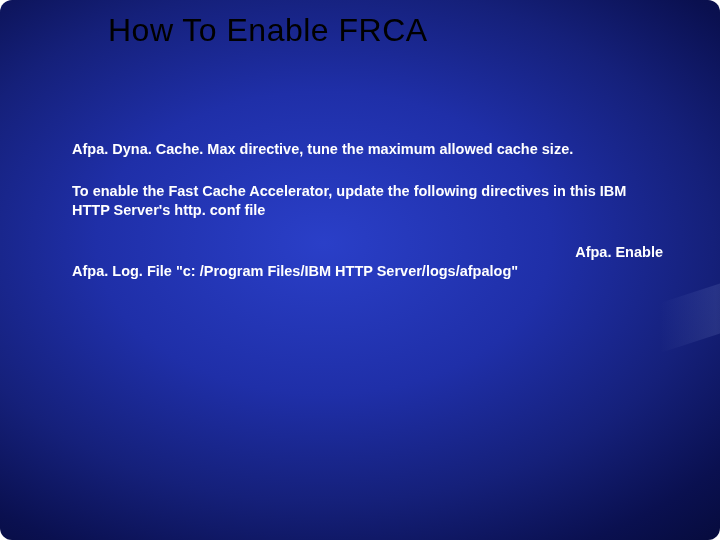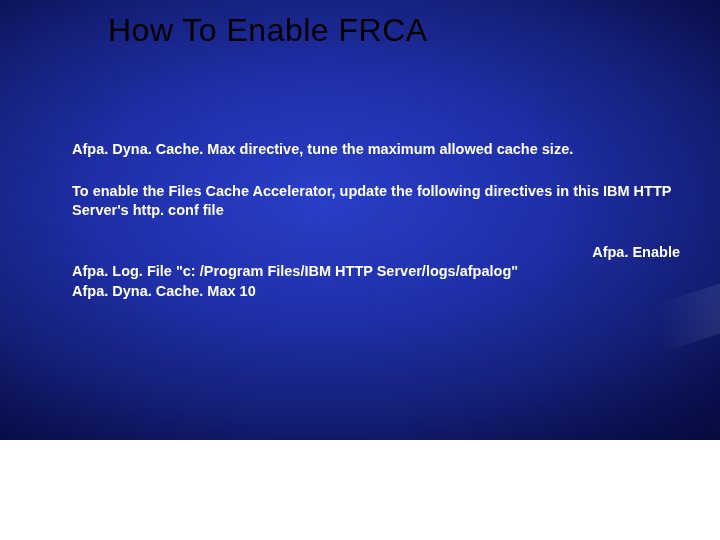--- a/index.html
+++ b/index.html
@@ -5,44 +5,45 @@
   html, body {
     margin: 0;
     padding: 0;
     width: 720px;
     height: 540px;
     overflow: hidden;
     font-family: Arial, Helvetica, sans-serif;
   }
   .slide {
     width: 720px;
-    height: 440px;
+    height: 540px;
     background: radial-gradient(ellipse 90% 80% at 45% 45%,
                 #2a3fc8 0%,
                 #1f2fa8 35%,
                 #15207a 60%,
                 #0a1050 80%,
                 #040830 100%);
     position: relative;
     color: #ffffff;
+    border-radius: 12px;
   }
   .title {
     position: absolute;
     top: 12px;
     left: 108px;
     font-size: 32px;
     color: #000000;
     font-weight: normal;
     letter-spacing: 0.5px;
   }
   .body {
     position: absolute;
     top: 140px;
     left: 72px;
-    right: 40px;
+    right: 57px;
     font-size: 14.5px;
     line-height: 1.35;
     color: #ffffff;
     font-weight: bold;
   }
   .para {
     margin-bottom: 22px;
   }
   .code-block {
     margin-top: 6px;
@@ -69,24 +70,23 @@
 <body>
 
 <div class="slide">
 
   <div class="title">How To Enable FRCA</div>
 
   <div class="body">
 
     <div class="para">Afpa. Dyna. Cache. Max directive, tune the maximum allowed cache size.</div>
 
-    <div class="para">To enable the Files Cache Accelerator, update the following directives in this IBM HTTP Server's http. conf file</div>
+    <div class="para">To enable the Fast Cache Accelerator, update the following directives in this IBM HTTP Server's http. conf file</div>
 
     <div class="code-block">
       <div class="code-line indent">Afpa. Enable</div>
       <div class="code-line">Afpa. Log. File "c: /Program Files/IBM HTTP Server/logs/afpalog"</div>
-      <div class="code-line">Afpa. Dyna. Cache. Max 10</div>
     </div>
 
   </div>
 
   <div class="flare"></div>
 </div>
 
 </body></html>

